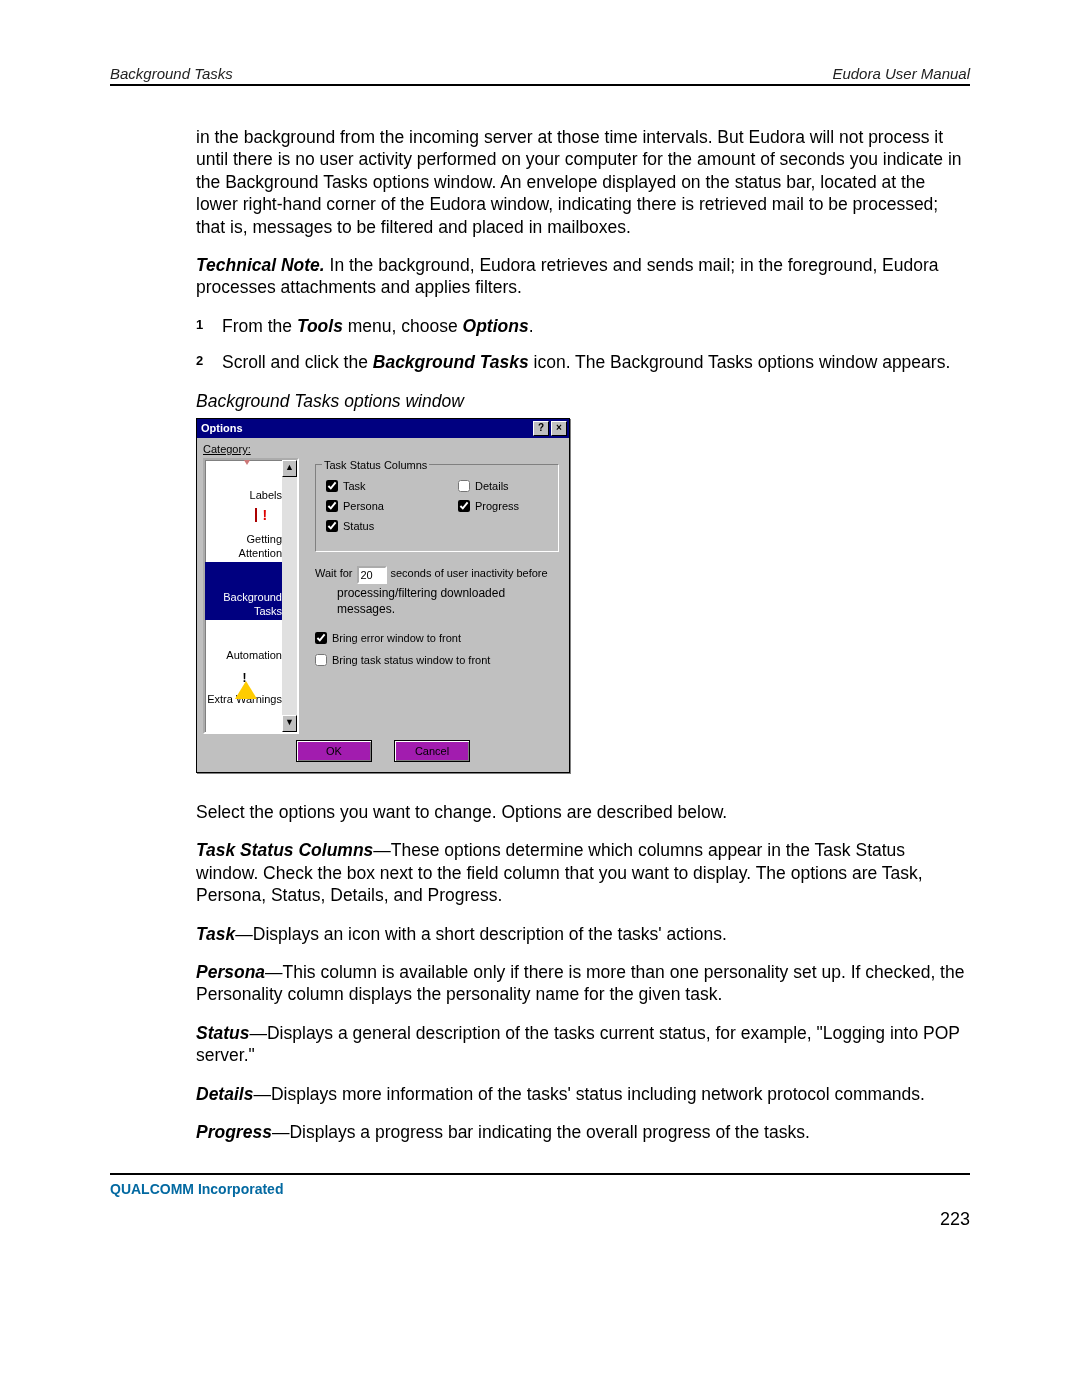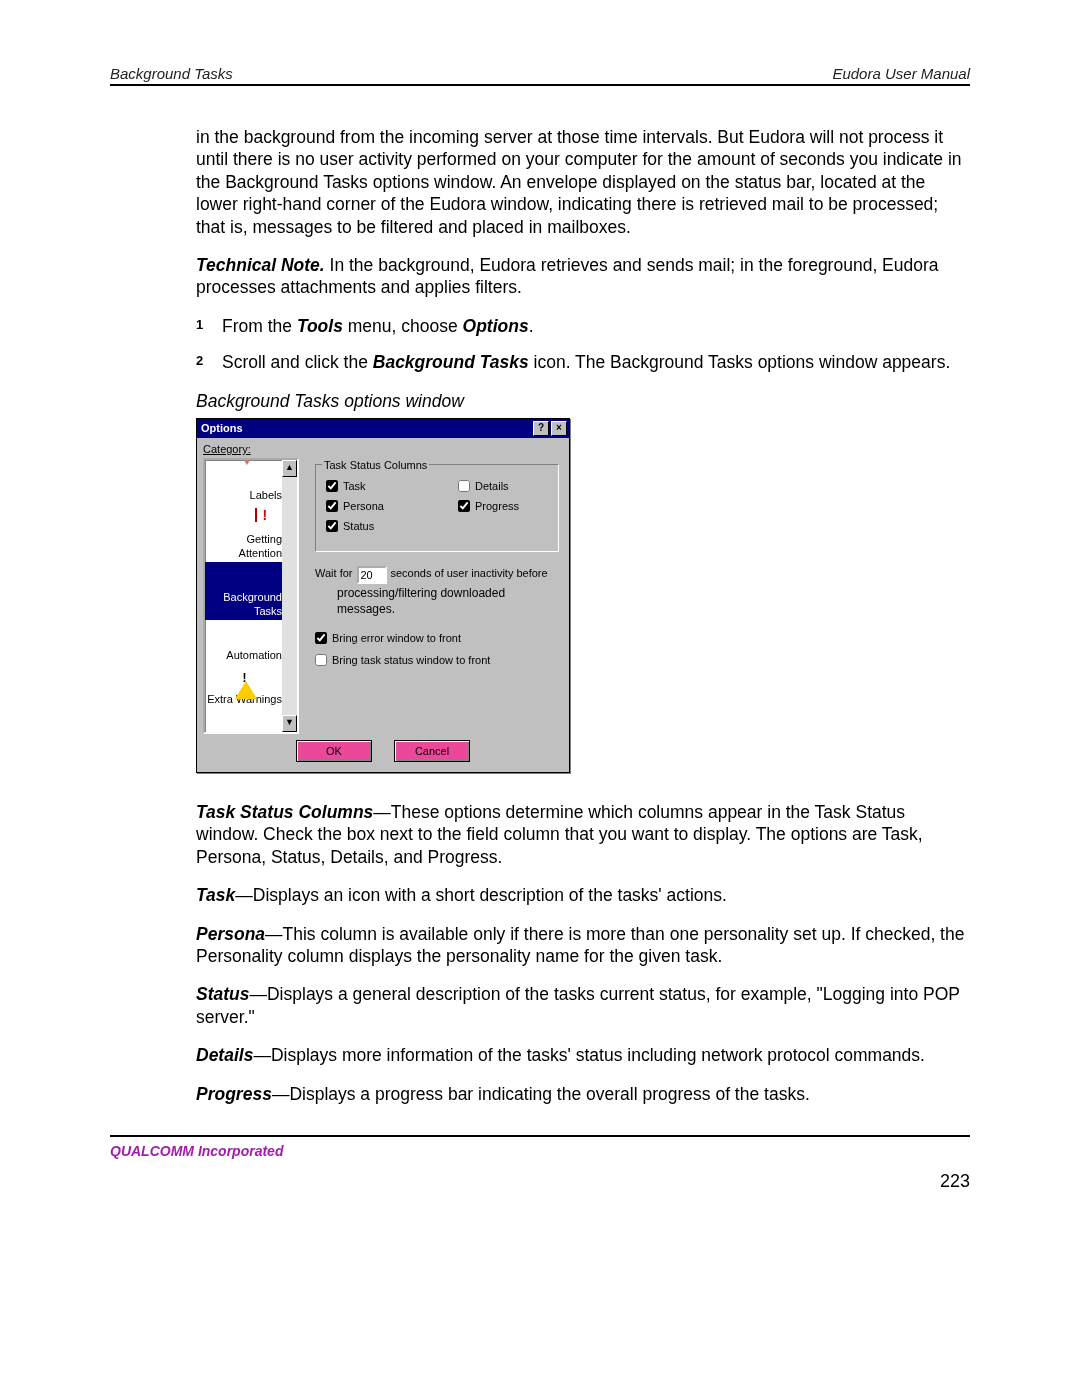--- a/index.html
+++ b/index.html
@@ -33,23 +33,22 @@
     border-top: 2px solid #000;
     margin: 30px 0 6px 0;
   }
   .running-footer {
     display: flex;
     justify-content: space-between;
     align-items: flex-start;
     font-size: 14px;
   }
   .running-footer .company {
-    font-style: italic;
     font-weight: bold;
-    color: #a21caf;
+    color: #0369a1;
   }
   .running-footer .pagenum {
     margin-top: 28px;
     font-size: 18px;
   }
   .content {
     margin-left: 86px;
     font-size: 17.5px;
     line-height: 1.28;
   }
@@ -223,21 +222,21 @@
   .indent-line { padding-left: 22px; font-size: 12px; margin-bottom: 14px;}
   .btn-row {
     display: flex;
     justify-content: center;
     gap: 22px;
     margin-top: 6px;
   }
   .winbtn {
     width: 76px;
     height: 22px;
-    background: #ec4899;
+    background: #a21caf;
     border: 1px solid #000;
     box-shadow: inset 1px 1px 0 #fff, inset -1px -1px 0 #808080;
     font-size: 11px;
     font-family: inherit;
   }
   
   .ico-labels { width:0;height:0; border-left:10px solid transparent; border-right:10px solid transparent; border-top:16px solid #c77; margin:2px auto; transform: rotate(-20deg);}
   .ico-attention { width:20px;height:14px;background:#fff;border:1px solid #a00; position:relative; margin:2px auto;}
   .ico-attention::before{content:"!";position:absolute;left:7px;top:-2px;color:#d00;font-weight:bold;font-size:14px;}
   .ico-bg { width:18px;height:18px;background:radial-gradient(circle,#fb0 30%,#c60 31% 60%, transparent 61%); margin:2px auto;}
@@ -370,20 +369,21 @@
 
           </div>
         </div>
         <div class="btn-row">
           <button class="winbtn">OK</button>
           <button class="winbtn">Cancel</button>
         </div>
       </div>
     </div>
 
+    <p>Select the options you want to change. Options are described below.</p>
 
     <p><span class="b">Task Status Columns</span><span>—These options determine which columns appear in the Task Status window. Check the box next to the field column that you want to display. The options are Task, Persona, Status, Details, and Progress.</span></p>
 
     <p><span class="b">Task</span><span>—Displays an icon with a short description of the tasks' actions.</span></p>
 
     <p><span class="b">Persona</span><span>—This column is available only if there is more than one personality set up. If checked, the Personality column displays the personality name for the given task.</span></p>
 
     <p><span class="b">Status</span><span>—Displays a general description of the tasks current status, for example, "Logging into POP server."</span></p>
 
     <p><span class="b">Details</span><span>—Displays more information of the tasks' status including network protocol commands.</span></p>

